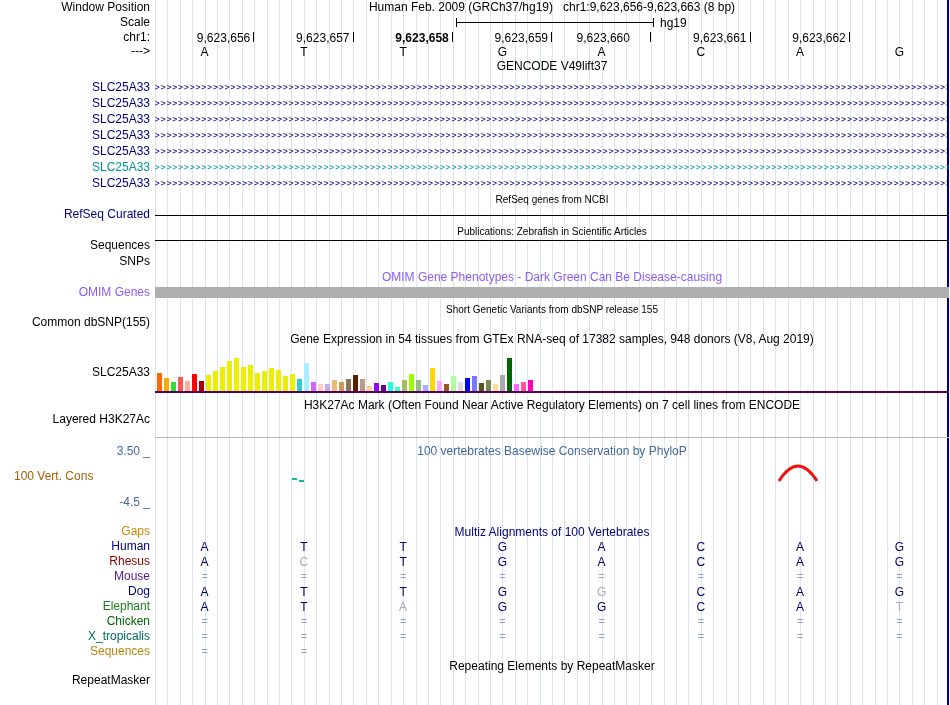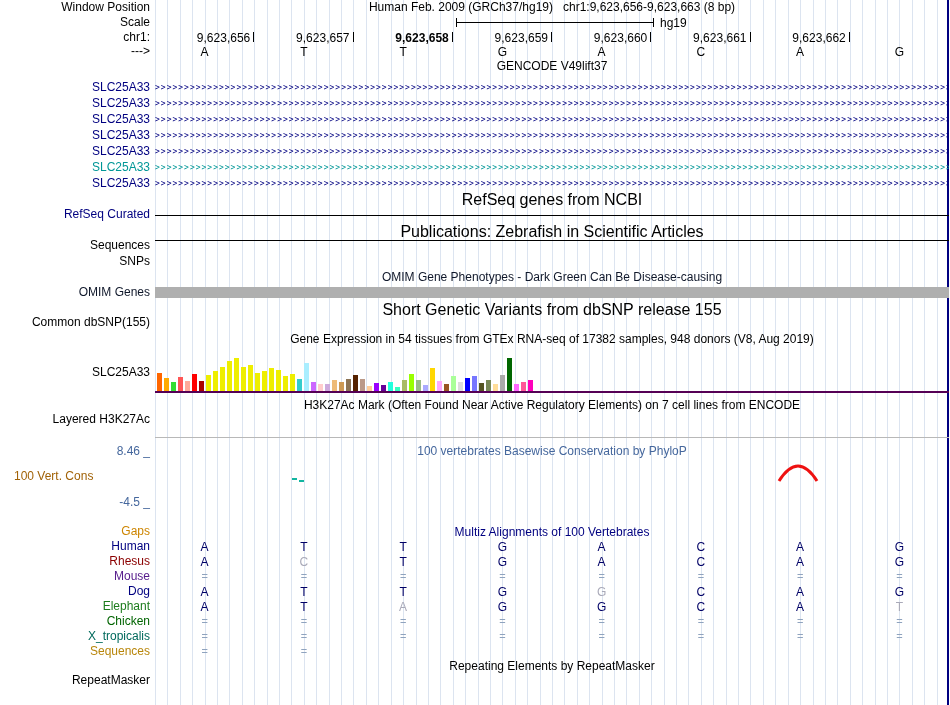--- a/index.html
+++ b/index.html
@@ -4,23 +4,23 @@
 <style>
   *{margin:0;padding:0;box-sizing:border-box}
   body{background:#fff}
   #browser{position:relative;width:950px;height:705px;background:#fff;overflow:hidden;
     font-family:"Liberation Sans","DejaVu Sans",sans-serif;font-size:12px;color:#000}
   .grid{position:absolute;left:155px;top:0;width:794px;height:705px;
     background-image:repeating-linear-gradient(to right,#DCE4F0 0,#DCE4F0 1px,transparent 1px,transparent 12.406px)}
   .right-edge{position:absolute;left:947px;top:0;width:2px;height:705px;background:#000080}
   .glabel{position:absolute;left:0;width:150px;text-align:right;white-space:nowrap;line-height:13px}
   .ctitle{position:absolute;left:155px;width:794px;text-align:center;white-space:pre;line-height:13px}
-  .small{font-size:16px}
+  .small{font-size:10px}
   .c-navy{color:#000080}
-  .c-green{color:#0f172a}
+  .c-green{color:#8b5cf6}
   .c-blue{color:#45679D}
   .c-orange{color:#CD8500}
   .hline{position:absolute;left:155px;width:794px;height:1px;background:#000}
   .pos-num{position:absolute;text-align:right;white-space:nowrap}
   .tickmark{position:absolute;width:1px;height:10px;background:#000}
   .base{position:absolute;text-align:center}
   .arrow-line{position:absolute;height:11px;line-height:11px;overflow:hidden;white-space:nowrap;
     font-family:"DejaVu Sans Mono","Liberation Mono",monospace;font-size:8px;letter-spacing:1px}
   .scalebar{position:absolute;left:456px;top:18px;width:198px;height:9px;
     border-left:1px solid #000;border-right:1px solid #000}
@@ -74,39 +74,39 @@
   <div class="glabel" style="top:316px">Common dbSNP(155)</div>
 
   <div class="ctitle" style="top:333px">Gene Expression in 54 tissues from GTEx RNA-seq of 17382 samples, 948 donors (V8, Aug 2019)</div>
   <div class="glabel" style="top:366px">SLC25A33</div>
   <div class="gtex-baseline"></div>
 
   <div class="ctitle" style="top:399px">H3K27Ac Mark (Often Found Near Active Regulatory Elements) on 7 cell lines from ENCODE</div>
   <div class="glabel" style="top:413px">Layered H3K27Ac</div>
   <div class="h3k-baseline"></div>
 
-  <div class="glabel c-blue" style="top:445px">8.46 _</div>
+  <div class="glabel c-blue" style="top:445px">3.50 _</div>
   <div class="ctitle c-blue" style="top:445px">100 vertebrates Basewise Conservation by PhyloP</div>
   <div class="cons-label">100 Vert. Cons</div>
   <div class="glabel c-blue" style="top:496px">-4.5 _</div>
 
   <div class="ctitle c-navy" style="top:526px">Multiz Alignments of 100 Vertebrates</div>
   <div class="glabel c-orange" style="top:525px">Gaps</div>
 
   <div class="ctitle" style="top:660px">Repeating Elements by RepeatMasker</div>
   <div class="glabel" style="top:674px">RepeatMasker</div>
 <div class="pos-num" style="left: 162.25px; top: 31px; width: 88px;">9,623,656</div>
     <div class="tickmark" style="left: 253.25px; top: 32px;"></div>
     <div class="pos-num" style="left: 261.5px; top: 31px; width: 88px;">9,623,657</div>
     <div class="tickmark" style="left: 352.5px; top: 32px;"></div>
     <div class="pos-num" style="left: 360.75px; top: 31px; width: 88px; font-weight: bold;">9,623,658</div>
     <div class="tickmark" style="left: 451.75px; top: 32px;"></div>
     <div class="pos-num" style="left: 460px; top: 31px; width: 88px;">9,623,659</div>
     <div class="tickmark" style="left: 551px; top: 32px;"></div>
-    <div class="pos-num" style="left: 559.25px; top: 31px; width: 88px;">9,623,660</div>
+    <div class="pos-num" style="left: 559.25px; top: 31px; width: 88px; text-align: center;">9,623,660</div>
     <div class="tickmark" style="left: 650.25px; top: 32px;"></div>
     <div class="pos-num" style="left: 658.5px; top: 31px; width: 88px;">9,623,661</div>
     <div class="tickmark" style="left: 749.5px; top: 32px;"></div>
     <div class="pos-num" style="left: 757.75px; top: 31px; width: 88px;">9,623,662</div>
     <div class="tickmark" style="left: 848.75px; top: 32px;"></div>
     <div class="base" style="left: 155px; top: 45px; width: 99.25px;">A</div>
     <div class="base" style="left: 254.25px; top: 45px; width: 99.25px;">T</div>
     <div class="base" style="left: 353.5px; top: 45px; width: 99.25px;">T</div>
     <div class="base" style="left: 452.75px; top: 45px; width: 99.25px;">G</div>
     <div class="base" style="left: 552px; top: 45px; width: 99.25px;">A</div>

